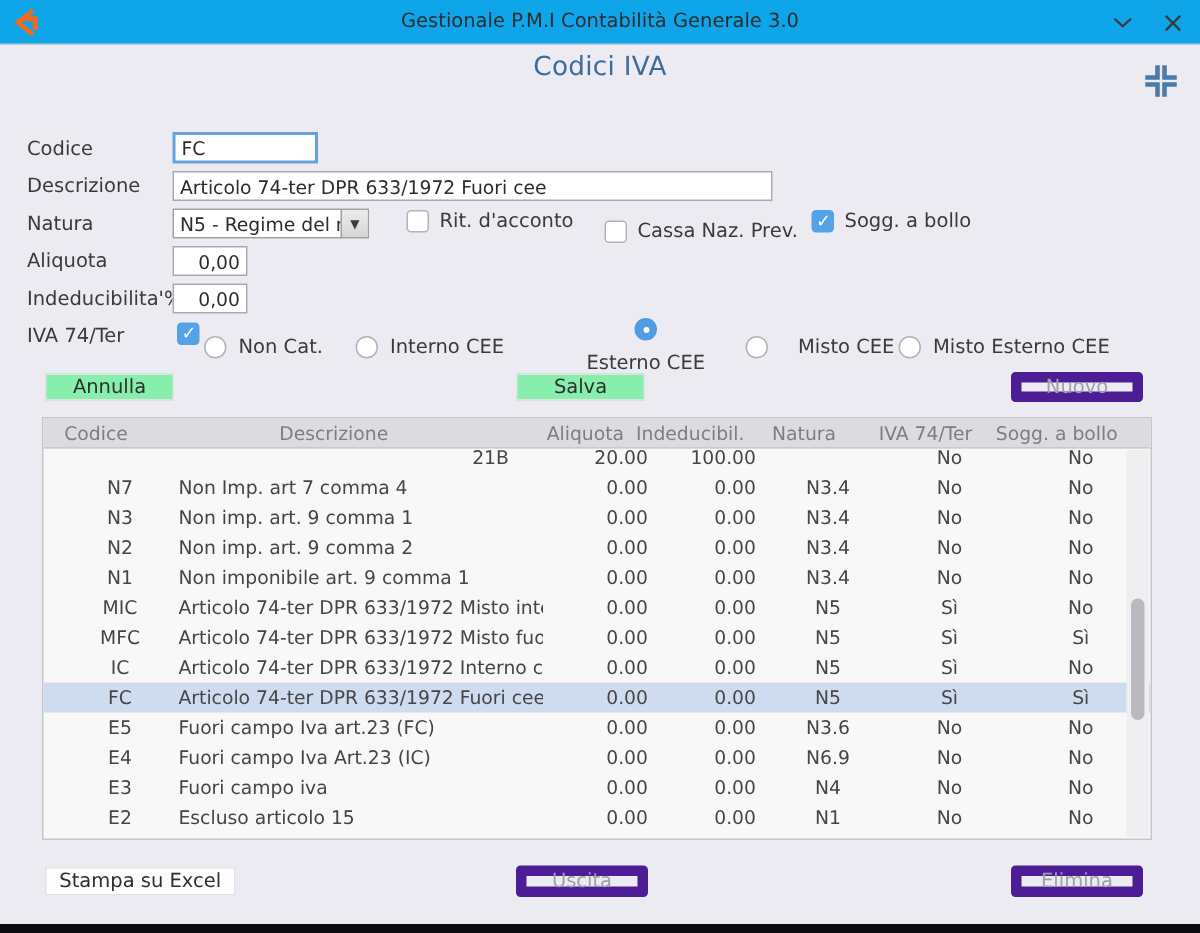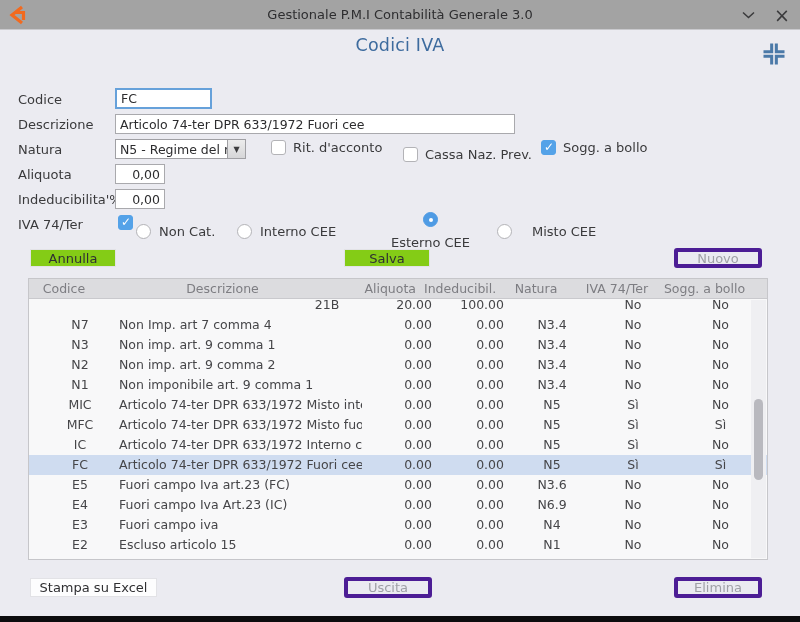--- a/index.html
+++ b/index.html
@@ -2,21 +2,21 @@
 <html><head>
 <meta charset="utf-8">
 <style>
   * { margin:0; padding:0; box-sizing:border-box; }
   html,body { width:800px; height:622px; }
   body { font-family:"DejaVu Sans","Liberation Sans",sans-serif; background:#ebebf1; overflow:hidden; }
   .window { position:relative; width:800px; height:622px; background:#ebebf1; }
 
   
   .titlebar { position:absolute; top:0; left:0; width:800px; height:30px;
-    background:#a3a3a3; border-bottom:1px solid #c9c9cd; display:flex; align-items:center; }
+    background:#0ea5e9; border-bottom:1px solid #c9c9cd; display:flex; align-items:center; }
   .titlebar .logo { position:absolute; left:8px; top:5px; width:20px; height:20px; }
   .titlebar .title { flex:1; text-align:center; font-size:13px; color:#2e2e30; }
   .win-controls { position:absolute; right:8px; top:0; height:30px; display:flex; align-items:center; gap:14px; }
   .win-btn { width:20px; height:22px; display:flex; align-items:center; justify-content:center; cursor:default; color:#3a3a3c; }
   .close-glyph { font-size:19px; line-height:1; color:#3a3a3c; }
 
   
   .page-title { position:absolute; top:35px; left:0; width:100%; text-align:center;
     font-size:17.5px; font-weight:normal; color:#3d6b9e; letter-spacing:.2px; }
   .compress-btn { position:absolute; top:40px; right:12px; width:28px; height:28px; }
@@ -46,23 +46,23 @@
     border-radius:50%; background:#fff; }
   .radio-opt { display:flex; align-items:center; gap:8px; font-size:13px; color:#3a3a3c; }
   #iva74-options { position:absolute; left:136px; top:212px; display:flex; align-items:center; }
   .radio-opt:nth-child(1){ width:101px; }
   .radio-opt:nth-child(2){ width:127px; }
   .radio-opt:nth-child(3){ width:133px;flex-direction:column; }
   .radio-opt:nth-child(4){ width:102px;gap:20px; }
 
   
   .btn { position:absolute; display:flex; align-items:center; justify-content:center;
-    font-size:13px; color:#2f2f32; background:#84cc16; border:1px solid #e2e2e6; cursor:default; }
+    font-size:13px; color:#2f2f32; background:#86efac; border:1px solid #e2e2e6; cursor:default; }
   .btn.white { background:#fdfdfe; }
-  .btn.disabled { background:transparent; border:4px solid #4c1d95; border-radius:3px; color:#9fa0a6; }
+  .btn.disabled { background:transparent; border:7px solid #4c1d95; border-radius:3px; color:#9fa0a6; }
 
   
   .grid { position:absolute; left:28px; top:278px; width:740px; height:282px;
     background:#f8f8f9; border:1px solid #c6c6ca; overflow:hidden; }
   .thead { display:flex; height:20px; background:#dcdcdf; border-bottom:1px solid #c9c9cd;
     font-size:12.5px; color:#7d7d82; }
   .th, .td { line-height:19px; white-space:nowrap; overflow:hidden; }
   .tbody { margin-top:-4px; }
   .tr { display:flex; height:20px; font-size:12.5px; color:#454548;justify-content:flex-end; }
   .tr.selected { background:#cfdcf0; }
@@ -154,20 +154,24 @@
         <span>Interno CEE</span>
       </div>
       <div class="radio-opt">
         <span class="radio on"></span>
         <span>Esterno CEE</span>
       </div>
       <div class="radio-opt">
         <span class="radio"></span>
         <span>Misto CEE</span>
       </div>
+      <div class="radio-opt">
+        <span class="radio"></span>
+        <span>Misto Esterno CEE</span>
+      </div>
     </div>
 
   <div class="btn" style="left:30px; top:249px; width:86px; height:18px">Annulla</div>
   <div class="btn" style="left:344px; top:249px; width:86px; height:18px">Salva</div>
   <div class="btn disabled" style="left:674px; top:248px; width:88px; height:20px">Nuovo</div>
 
   <div class="grid">
     <div class="thead">
       <div class="th c0">Codice</div>
       <div class="th c1">Descrizione</div>

